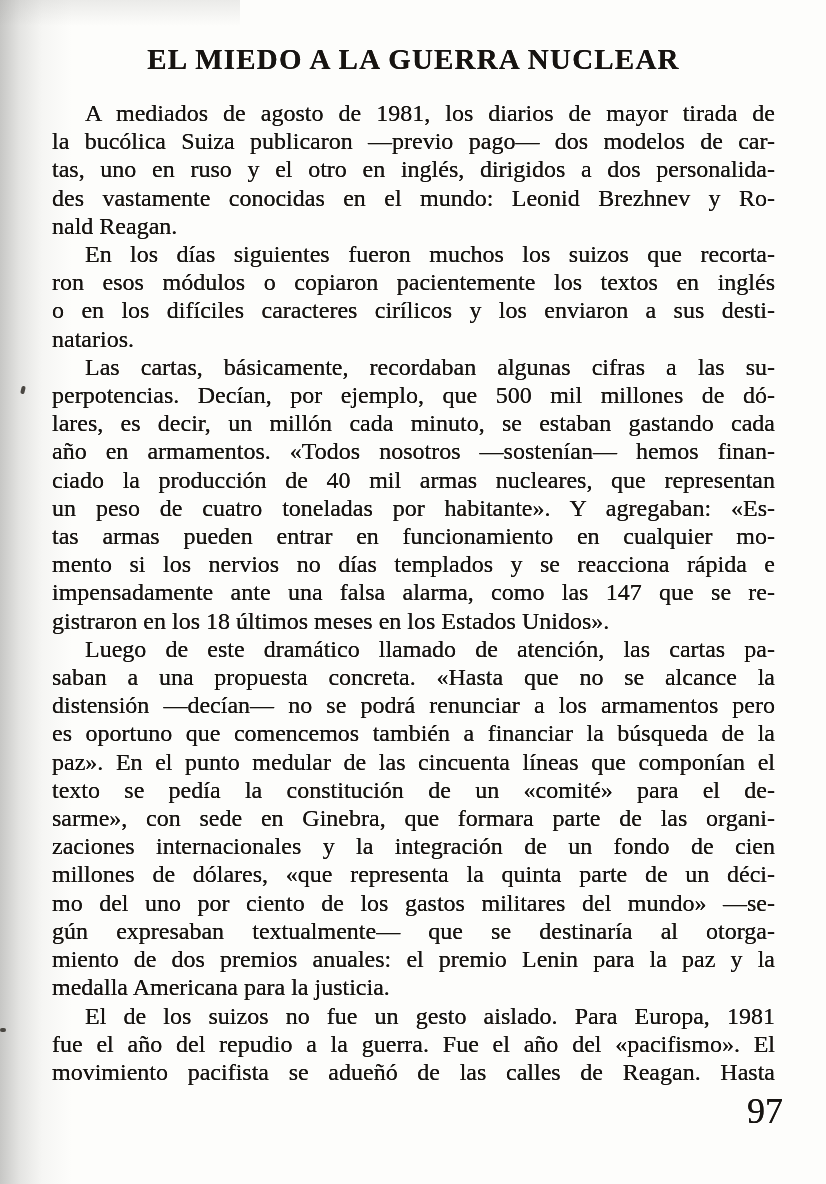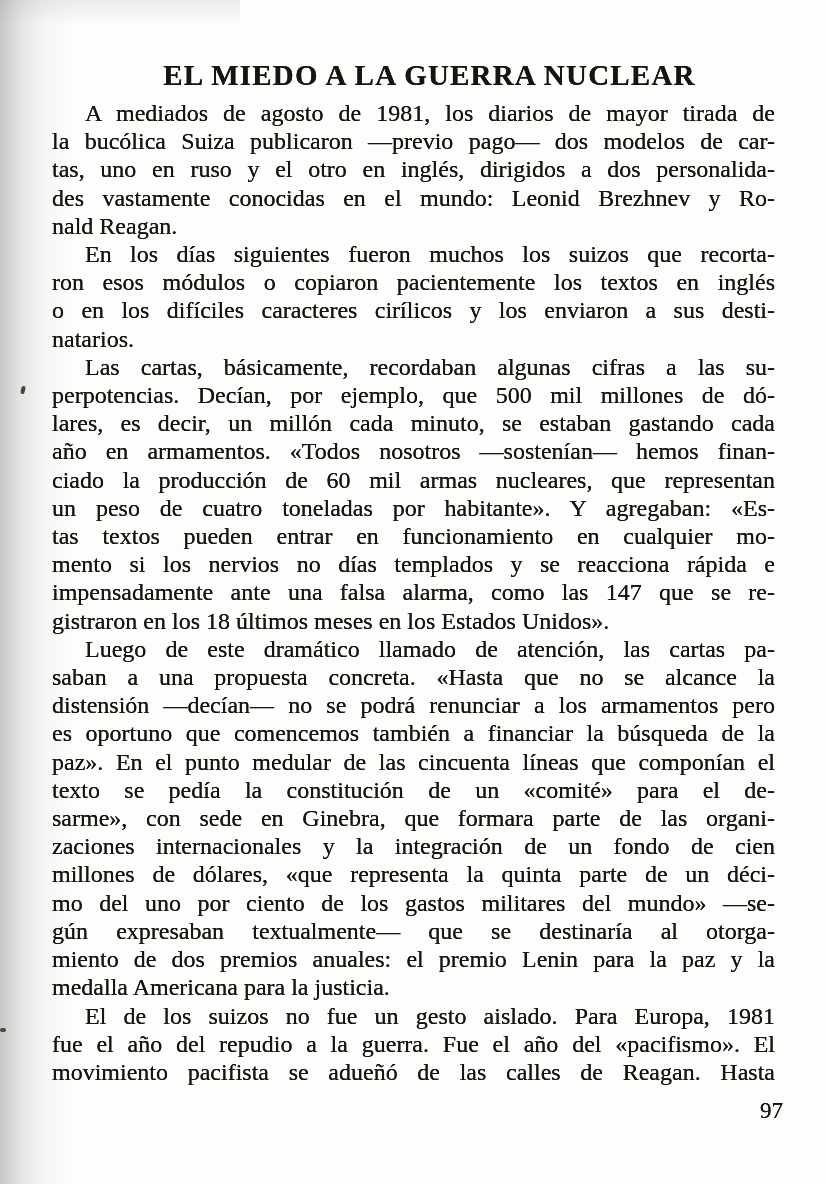--- a/index.html
+++ b/index.html
@@ -26,21 +26,21 @@
     pointer-events: none;
   }
   .edge-shadow-top {
     position: absolute; left: 0; top: 0;
     width: 240px; height: 26px;
     background: linear-gradient(to bottom, rgba(150,150,148,0.18), rgba(150,150,148,0));
     pointer-events: none;
   }
   .chapter-title {
     position: absolute; top: 42px; left: 52px; width: 723px;
-    margin: 16px;
+    margin: 0;
     text-align: center;
     font-weight: bold;
     font-size: 29px; line-height: 34px;
     letter-spacing: 1.2px;
     color: var(--ink, #171411);
     text-shadow: 0 0 0.5px currentColor;
   }
   .text-block {
     position: absolute; top: 99px; left: 52px; width: 723px;
     font-size: 24px; line-height: 28.2px;
@@ -50,21 +50,21 @@
   .line {
     text-align: justify;
     text-align-last: justify;
     min-height: 28.2px;
   }
   .line.indent { text-indent: 33px; }
   .line.lastline { text-align-last: left; }
   .page-number {
     position: absolute; top: 1097px; left: 52px; width: 731px;
     text-align: right;
-    font-size: 23px; line-height: 28px;
+    font-size: 36px; line-height: 28px;
     color: var(--ink, #171411);
     text-shadow: 0 0 0.4px currentColor;
   }
   .speck { position: absolute; background: #4a4742; pointer-events: none; }
   .speck-1 { left: 21px; top: 386px; width: 4px; height: 8px; border-radius: 2px; transform: rotate(14deg); }
   .speck-2 { left: 0px; top: 1028px; width: 6px; height: 4px; border-radius: 2px; }
 </style>
 </head>
 <body>
 
@@ -81,23 +81,23 @@
       <div class="line">des vastamente conocidas en el mundo: Leonid Brezhnev y Ro-</div>
       <div class="line lastline">nald Reagan.</div>
       <div class="line indent">En los días siguientes fueron muchos los suizos que recorta-</div>
       <div class="line">ron esos módulos o copiaron pacientemente los textos en inglés</div>
       <div class="line">o en los difíciles caracteres cirílicos y los enviaron a sus desti-</div>
       <div class="line lastline">natarios.</div>
       <div class="line indent">Las cartas, básicamente, recordaban algunas cifras a las su-</div>
       <div class="line">perpotencias. Decían, por ejemplo, que 500 mil millones de dó-</div>
       <div class="line">lares, es decir, un millón cada minuto, se estaban gastando cada</div>
       <div class="line">año en armamentos. «Todos nosotros —sostenían— hemos finan-</div>
-      <div class="line">ciado la producción de 60 mil armas nucleares, que representan</div>
+      <div class="line">ciado la producción de 40 mil armas nucleares, que representan</div>
       <div class="line">un peso de cuatro toneladas por habitante». Y agregaban: «Es-</div>
-      <div class="line">tas textos pueden entrar en funcionamiento en cualquier mo-</div>
+      <div class="line">tas armas pueden entrar en funcionamiento en cualquier mo-</div>
       <div class="line">mento si los nervios no días templados y se reacciona rápida e</div>
       <div class="line">impensadamente ante una falsa alarma, como las 147 que se re-</div>
       <div class="line lastline">gistraron en los 18 últimos meses en los Estados Unidos».</div>
       <div class="line indent">Luego de este dramático llamado de atención, las cartas pa-</div>
       <div class="line">saban a una propuesta concreta. «Hasta que no se alcance la</div>
       <div class="line">distensión —decían— no se podrá renunciar a los armamentos pero</div>
       <div class="line">es oportuno que comencemos también a financiar la búsqueda de la</div>
       <div class="line">paz». En el punto medular de las cincuenta líneas que componían el</div>
       <div class="line">texto se pedía la constitución de un «comité» para el de-</div>
       <div class="line">sarme», con sede en Ginebra, que formara parte de las organi-</div>

